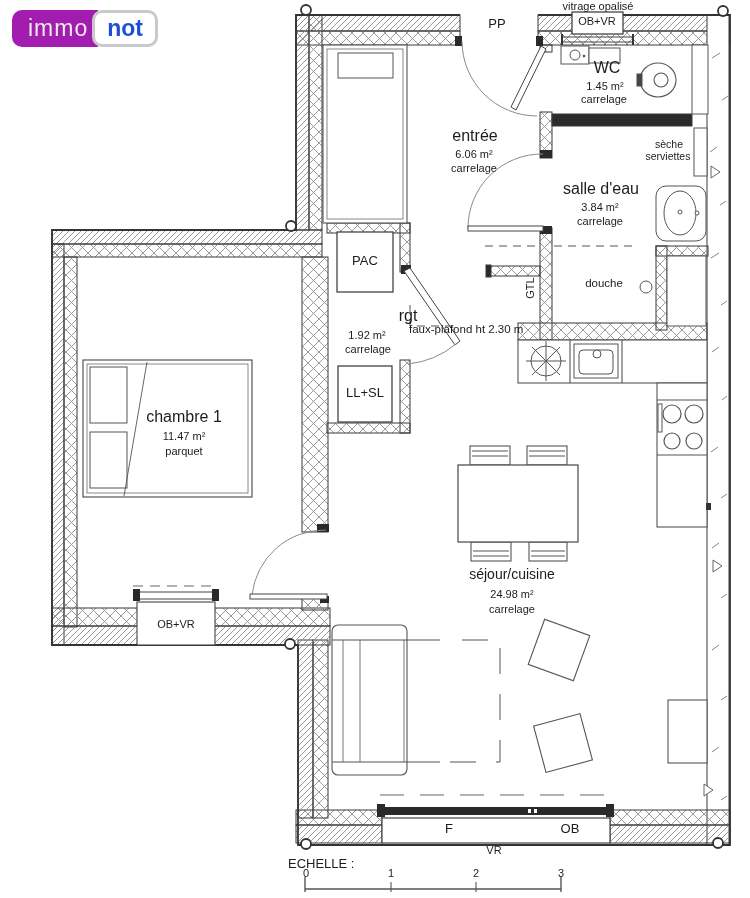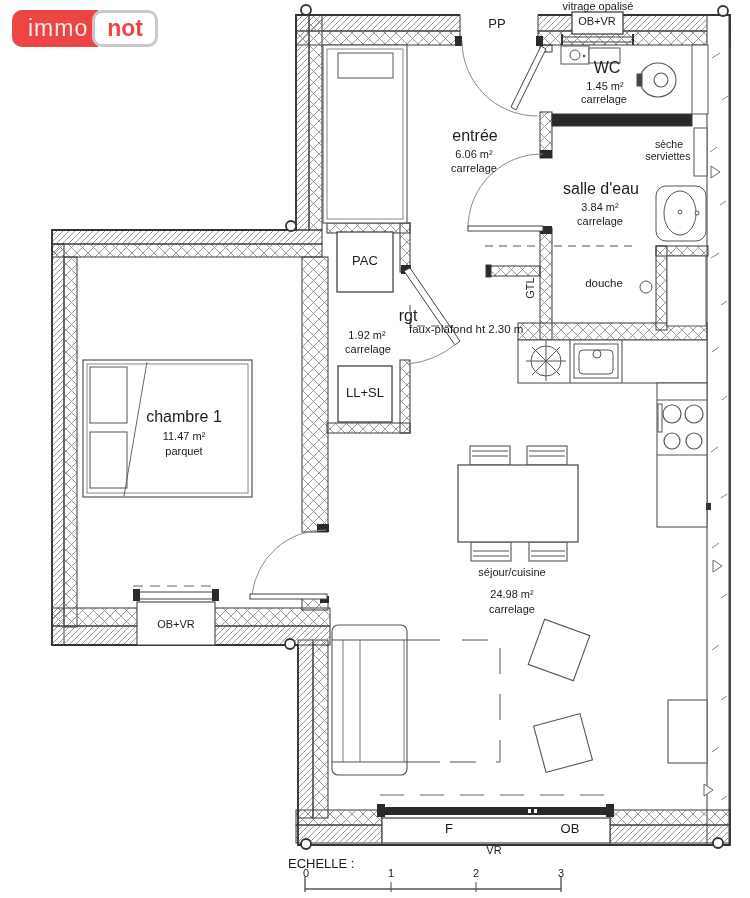--- a/index.html
+++ b/index.html
@@ -3,34 +3,34 @@
 <meta charset="utf-8">
 <style>
   html,body{margin:0;padding:0;background:#fff;}
   .stage{position:relative;width:750px;height:898px;background:#ffffff;
          font-family:"Liberation Sans",sans-serif;overflow:hidden;}
   .stage svg{position:absolute;left:0;top:0;}
   .lbl{position:absolute;white-space:nowrap;color:#1c1c1c;line-height:1.05;
        transform:translateX(-50%);text-align:center;}
   .lbl.left{transform:none;text-align:left;}
   .rn{font-size:16px;}
-  .rn2{font-size:11px;}
+  .rn2{font-size:14px;}
   .rs{font-size:11px;}
   .sm{font-size:11px;}
   .xs{font-size:10.5px;}
   .md{font-size:13px;}
   .note{font-size:11.5px;text-align:right;}
   .rot{transform:translate(-50%,-50%) rotate(-90deg);font-size:11px;}
   
   .logo{position:absolute;left:12px;top:10px;height:37px;display:flex;
         align-items:stretch;border-radius:10px;overflow:visible;}
-  .logo-immo{background:#ef4444;color:#ebebeb;font-size:23px;font-weight:500;
+  .logo-immo{background:#a21caf;color:#ebebeb;font-size:23px;font-weight:500;
         letter-spacing:1px;padding:4px 10px 4px 16px;border-radius:10px 0 0 10px;
         display:flex;align-items:center;}
-  .logo-not{background:#ffffff;color:#ef4444;font-size:23px;font-weight:bold;
+  .logo-not{background:#ffffff;color:#1d4ed8;font-size:23px;font-weight:bold;
         border:3px solid #c9c9c9;border-radius:10px;margin-left:-6px;
         padding:1px 12px;display:flex;align-items:center;}
 </style>
 </head>
 <body>
 
 <div class="stage">
 
   <svg width="750" height="898" viewBox="0 0 750 898">
     <defs>

